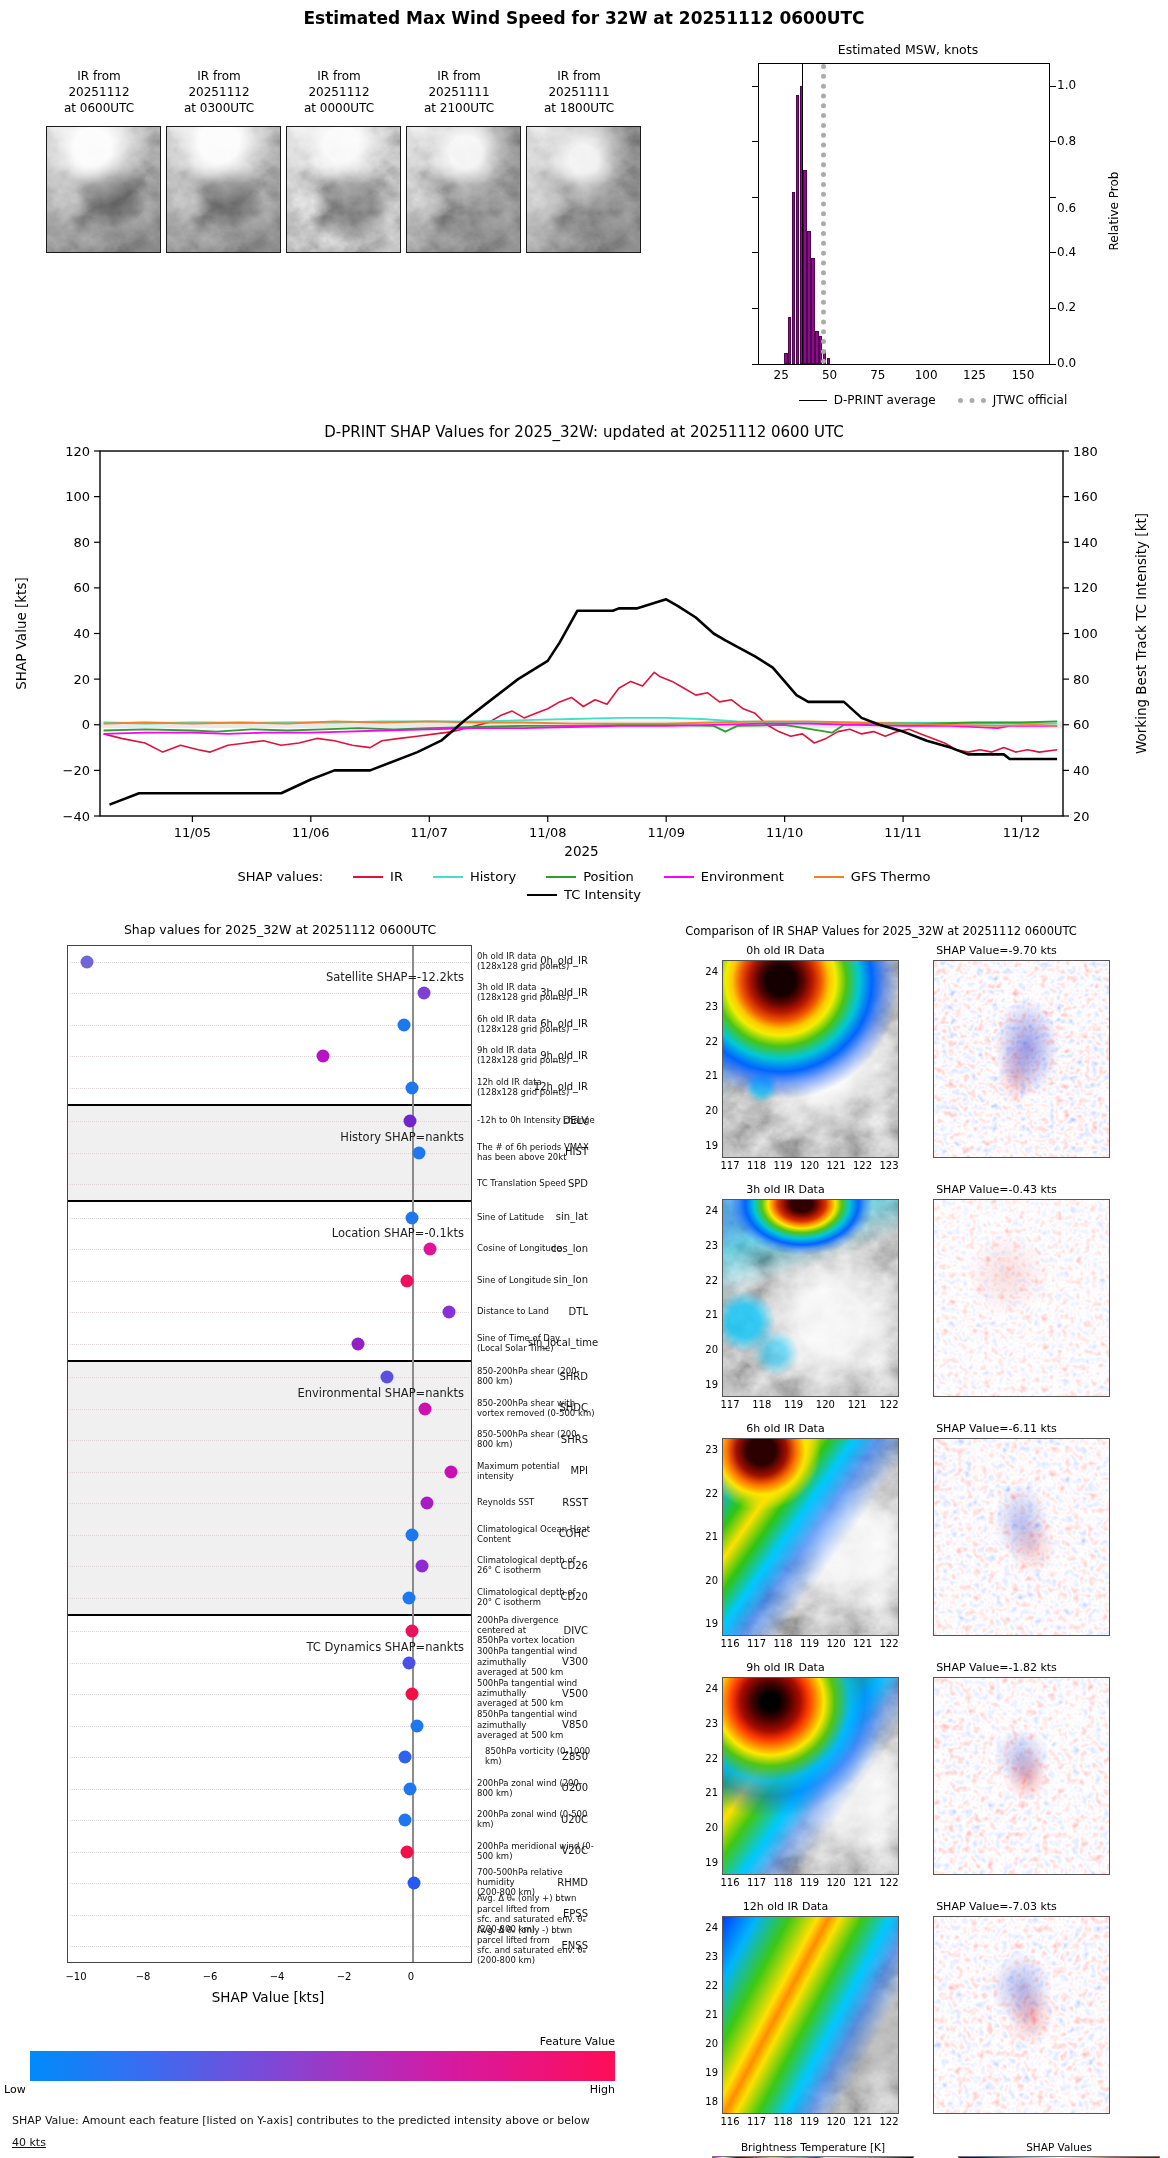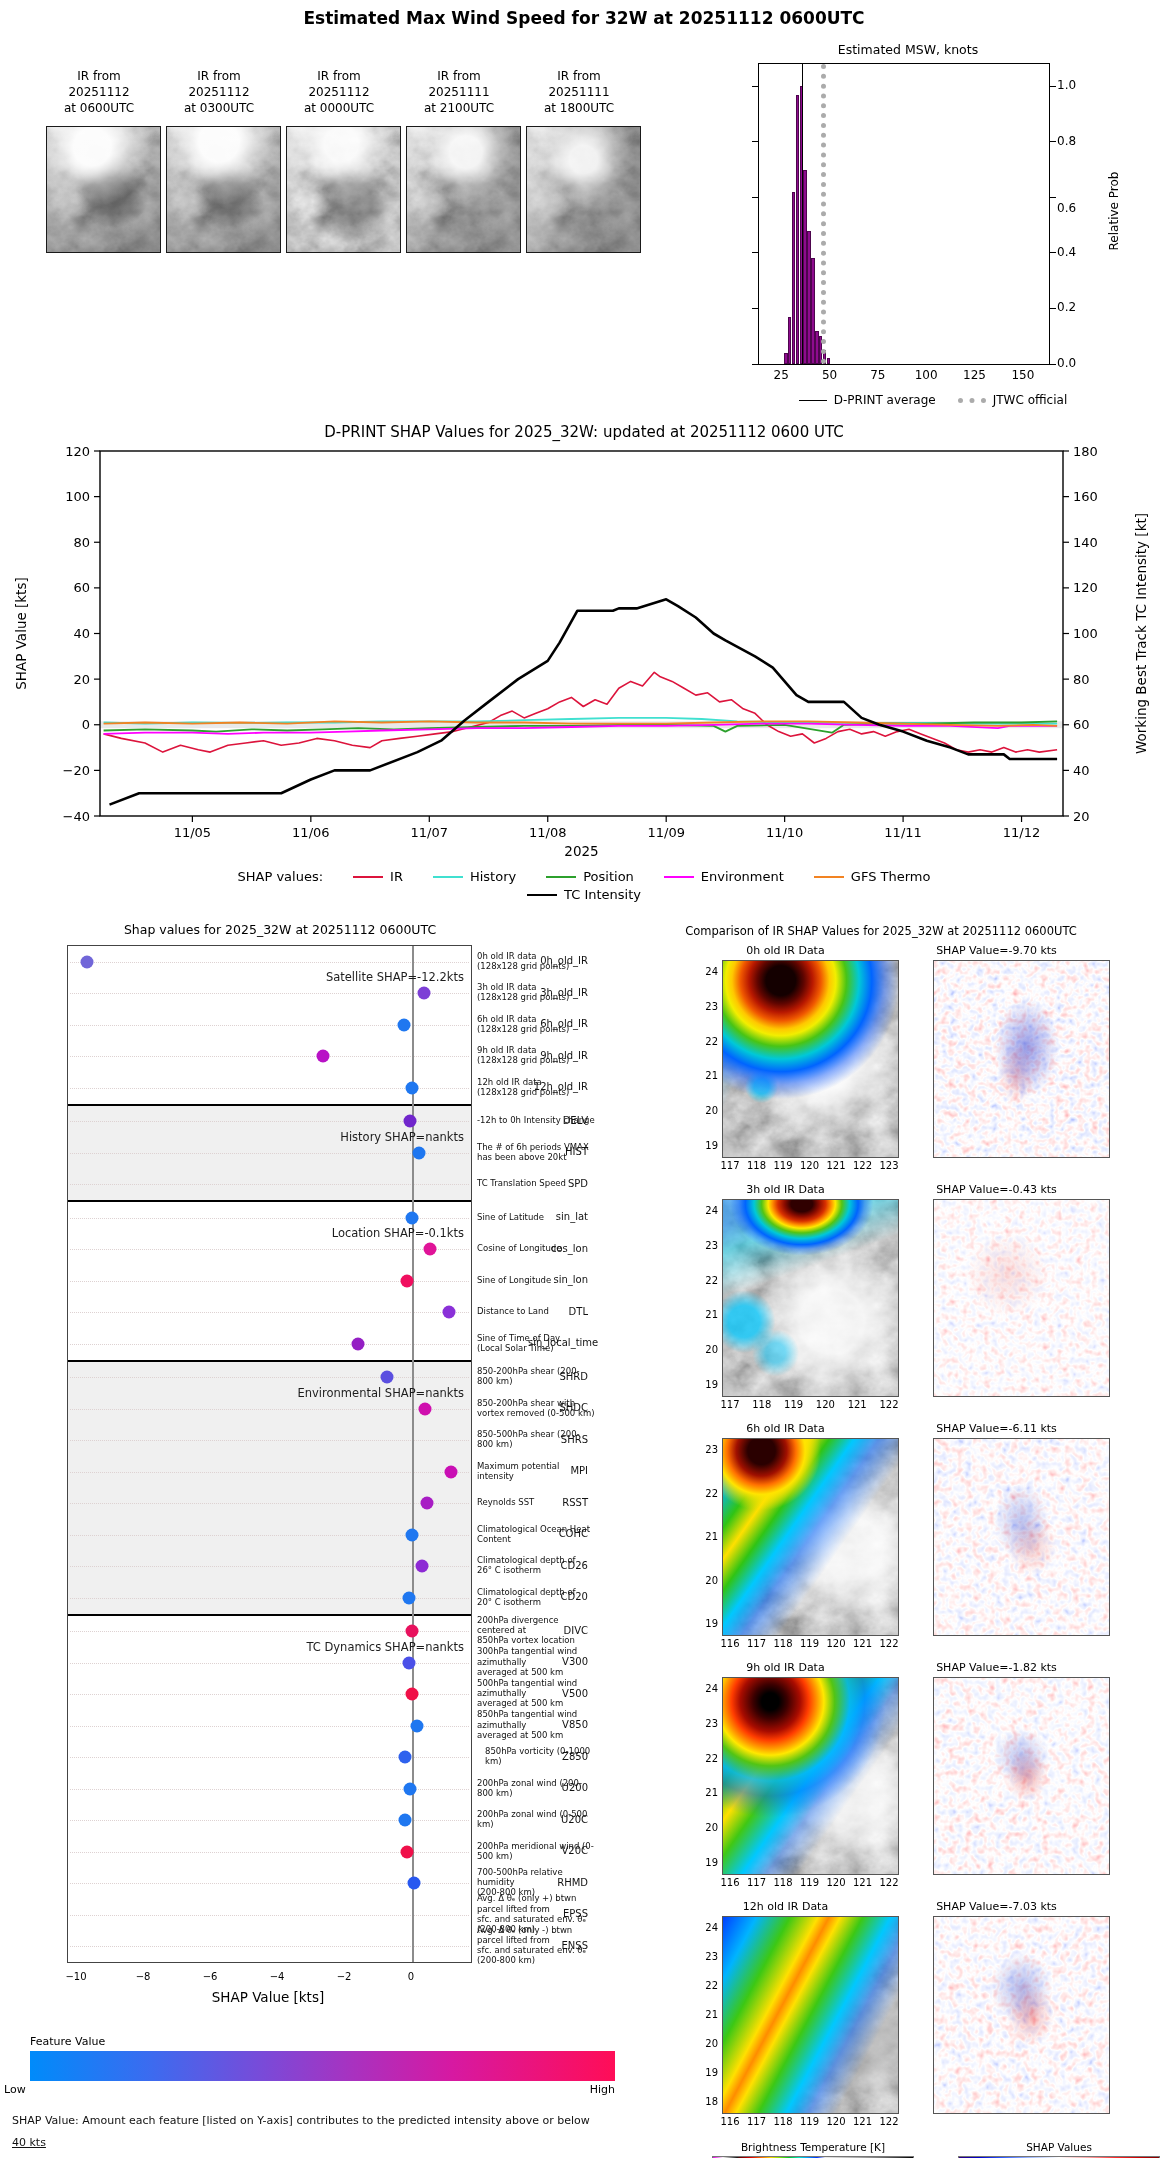--- a/index.html
+++ b/index.html
@@ -55,21 +55,21 @@
   .dp-row{position:relative;height:31.5px;}
   .dp-row::after{content:"";position:absolute;left:2px;right:2px;top:50%;border-top:1px dotted #ded2d2;}
   .dp-dot{position:absolute;width:13px;height:13px;border-radius:50%;top:50%;transform:translate(-50%,-50%);z-index:3;}
   .dp-zero{position:absolute;top:0;bottom:0;left:344px;width:1.5px;background:#8c8c8c;z-index:2;}
   .dp-head{position:absolute;right:7px;font-size:11.5px;color:#1d1d1d;z-index:4;white-space:nowrap;margin-top:20px;}
   .dp-lab{position:absolute;right:6px;width:60px;text-align:right;font-size:10px;line-height:31.5px;height:31.5px;color:#111;white-space:nowrap;}
   .dp-d{position:absolute;left:477px;width:118px;display:flex;align-items:center;height:31.5px;font-size:8.5px;line-height:1.2;white-space:pre-line;color:#111;}
   .dp-xt{position:absolute;transform:translateX(-50%);font-size:10px;top:1026px;}
   .dp-xlabel{width:300px;margin:24px 0 0 118px;text-align:center;font-size:13.5px;}
   .fv-wrap{margin:30px 0 0 30px;width:585px;}
-  .fv-label{font-size:11px;margin-bottom:3px;}
+  .fv-label{text-align:right;font-size:11px;margin-bottom:3px;}
   .fv-bar{height:30px;background:linear-gradient(90deg,#008bfa 0%,#3a6cf0 20%,#7a4ad8 40%,#a832c0 55%,#d619a2 72%,#ff0d57 100%);}
   .fv-ends{display:flex;justify-content:space-between;font-size:11px;margin-top:2px;}
   .fv-ends .low{margin-left:-26px;}
   .dp-foot{margin:14px 0 0 12px;font-size:11px;line-height:2.0;color:#111;}
 
   
   .cmp{flex:1;}
   .cmp-title{font-size:11.5px;margin:10px 0 6px;text-align:center;}
   .cmp-row{display:flex;gap:36px;margin-left:104px;margin-bottom:8px;}
   .cmp-fig{width:175px;}

